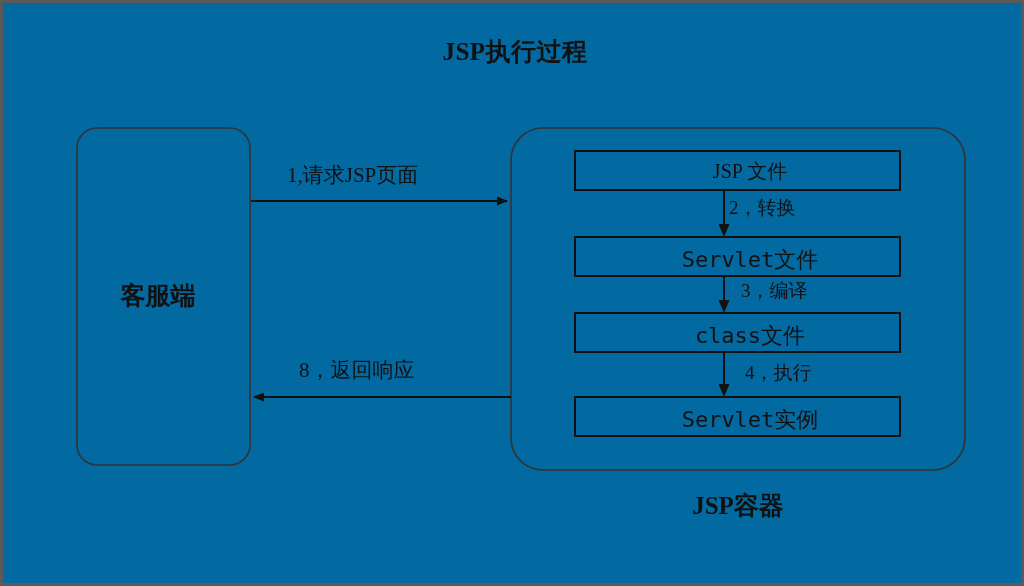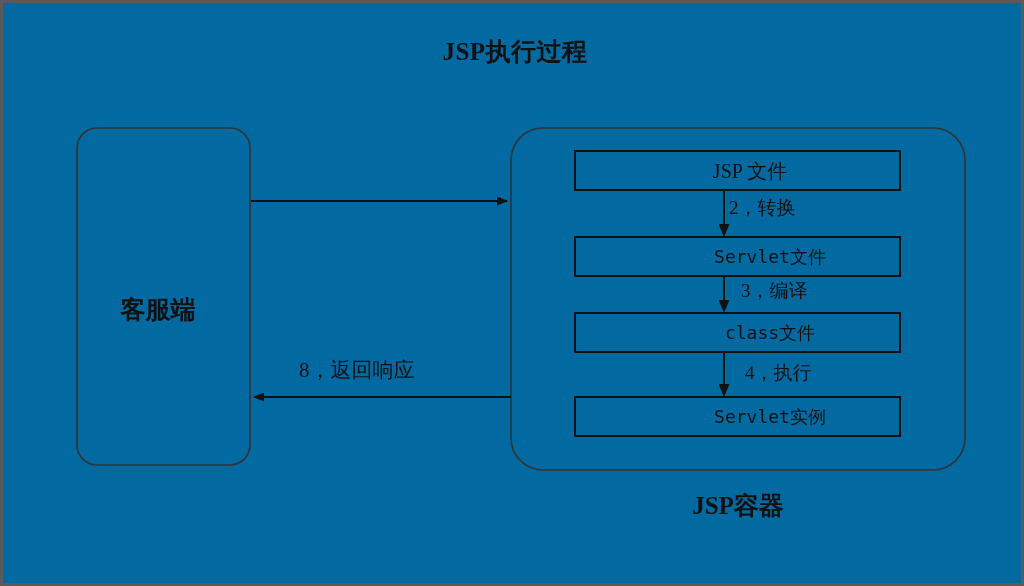--- a/index.html
+++ b/index.html
@@ -37,21 +37,21 @@
     width: 1024px;
     text-align: center;
     font-size: 25px;
     font-family: "Liberation Serif", "DejaVu Serif", serif;
     font-weight: bold;
     letter-spacing: 0.5px;
   }
   
   #client-label {
     left: 74px;
-    top: 290px;
+    top: 276px;
     width: 162px;
     text-align: center;
     font-size: 25px;
     font-weight: bold;
     font-family: "Liberation Serif", "DejaVu Serif", serif;
   }
   
   #container-label {
     left: 610px;
     top: 486px;
@@ -66,22 +66,21 @@
     left: 572px;
     width: 350px;
     text-align: center;
     font-size: 20px;
   }
   .box-label.serif {
     font-family: "Liberation Serif", "DejaVu Serif", serif;
   }
   .box-label.mono {
     font-family: "DejaVu Sans Mono", "Liberation Mono", monospace;
-    font-size: 18px;
-    padding-left: 20px;
+    font-size: 22px;
   }
   #lbl-jsp-file   { top: 155px; }
   #lbl-servlet-file { top: 242px; }
   #lbl-class-file { top: 318px; }
   #lbl-servlet-instance { top: 402px; }
 
   
   .harrow-label {
     font-size: 21px;
     font-family: "Liberation Serif", "DejaVu Serif", serif;
@@ -136,20 +135,21 @@
 
   <div class="txt" id="title">JSP执行过程</div>
 
   <div class="txt" id="client-label">客服端</div>
 
   <div class="txt box-label serif" id="lbl-jsp-file">JSP 文件</div>
   <div class="txt box-label mono" id="lbl-servlet-file">Servlet文件</div>
   <div class="txt box-label mono" id="lbl-class-file">class文件</div>
   <div class="txt box-label mono" id="lbl-servlet-instance">Servlet实例</div>
 
+  <div class="txt harrow-label" id="lbl-step1">1,请求JSP页面</div>
   <div class="txt harrow-label" id="lbl-step5">8，返回响应</div>
 
   <div class="txt varrow-label" id="lbl-step2">2，转换</div>
   <div class="txt varrow-label" id="lbl-step3">3，编译</div>
   <div class="txt varrow-label" id="lbl-step4">4，执行</div>
 
   <div class="txt" id="container-label">JSP容器</div>
 
 </div>
 

